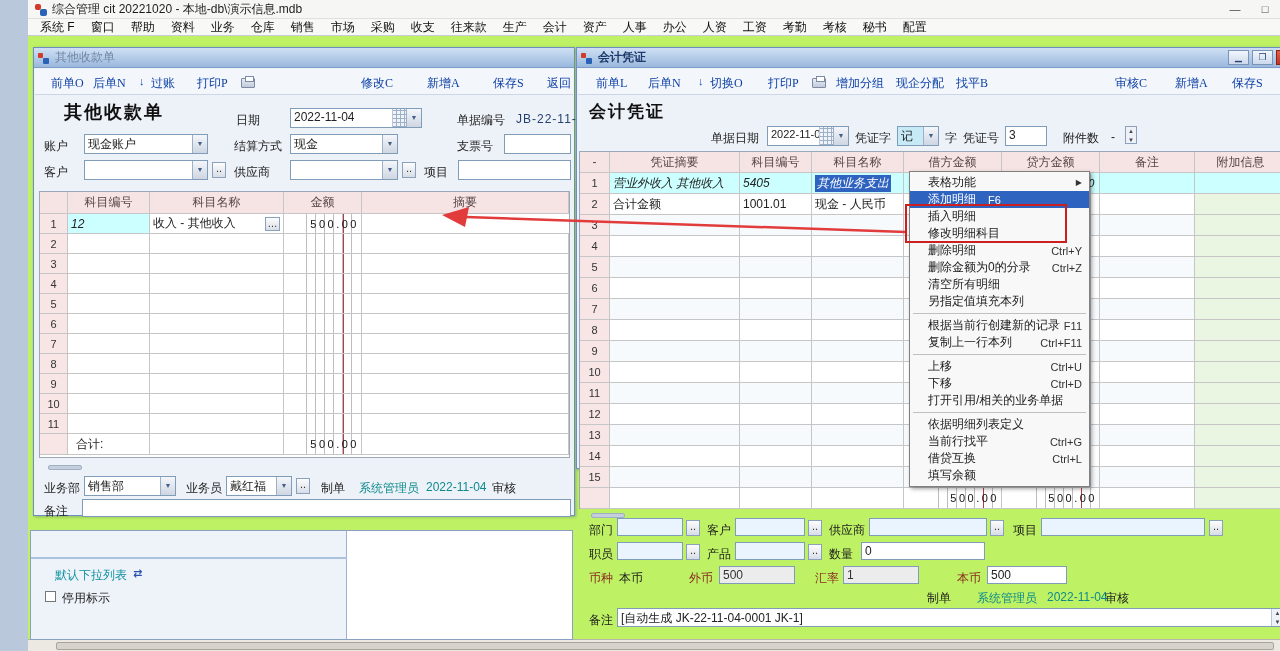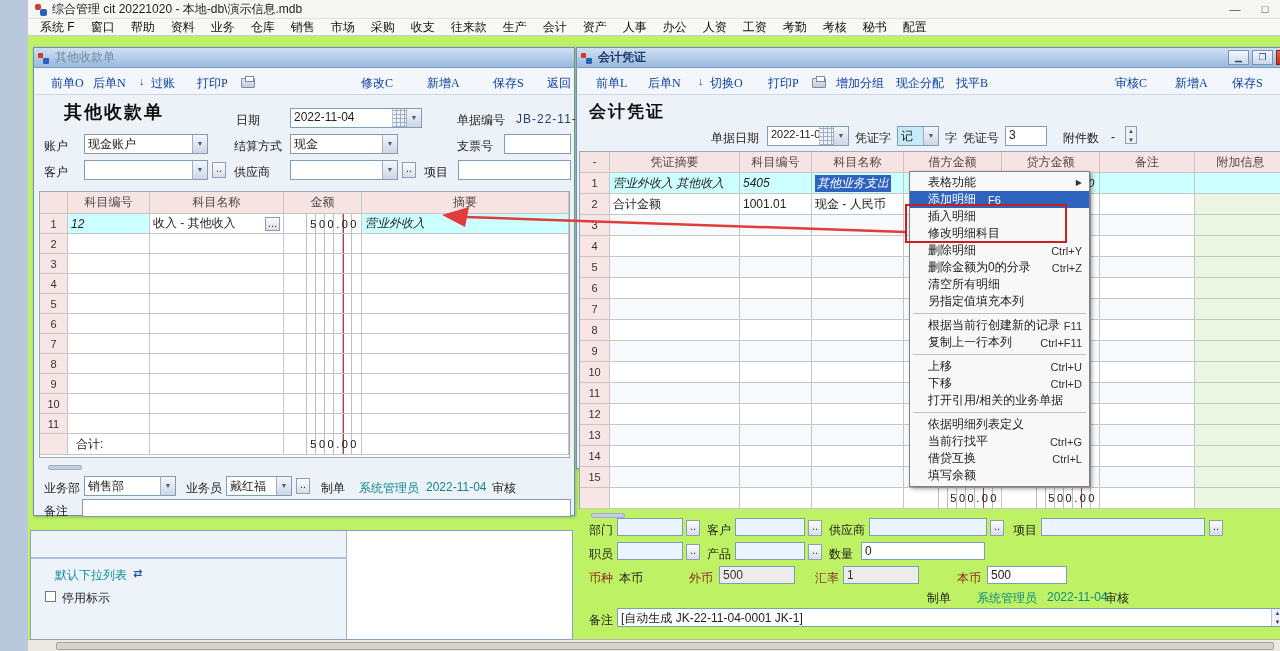--- a/index.html
+++ b/index.html
@@ -206,21 +206,20 @@
         </div>
         <div class="grow" style="height: 20px;">
           <div class="gcell rowno" style="width: 28px; flex: 0 0 auto;">1</div>
           <div class="gcell cyan" style="width: 82px; flex: 0 0 auto;">12</div>
           <div class="gcell " style="width: 134px; flex: 0 0 auto;">收入 - 其他收入<span class="dotbtn">…</span></div>
           <div class="gcell amt" style="width: 78px; flex: 0 0 auto;">
             <span class="lines" style="width: 62px;"></span>
             <span class="redline"></span>
             <span class="v">500.00</span>
           </div>
-          <div class="gcell cyan" style="width: 207px; flex: 0 0 auto;">营业外收入</div>
         </div>
         <div class="grow" style="height: 20px;">
           <div class="gcell rowno" style="width: 28px; flex: 0 0 auto;">2</div>
           <div class="gcell " style="width: 82px; flex: 0 0 auto;"></div>
           <div class="gcell " style="width: 134px; flex: 0 0 auto;"></div>
           <div class="gcell amt" style="width: 78px; flex: 0 0 auto;">
             <span class="lines" style="width: 62px;"></span>
             <span class="redline"></span>
           </div>
           <div class="gcell " style="width: 207px; flex: 0 0 auto;"></div>

